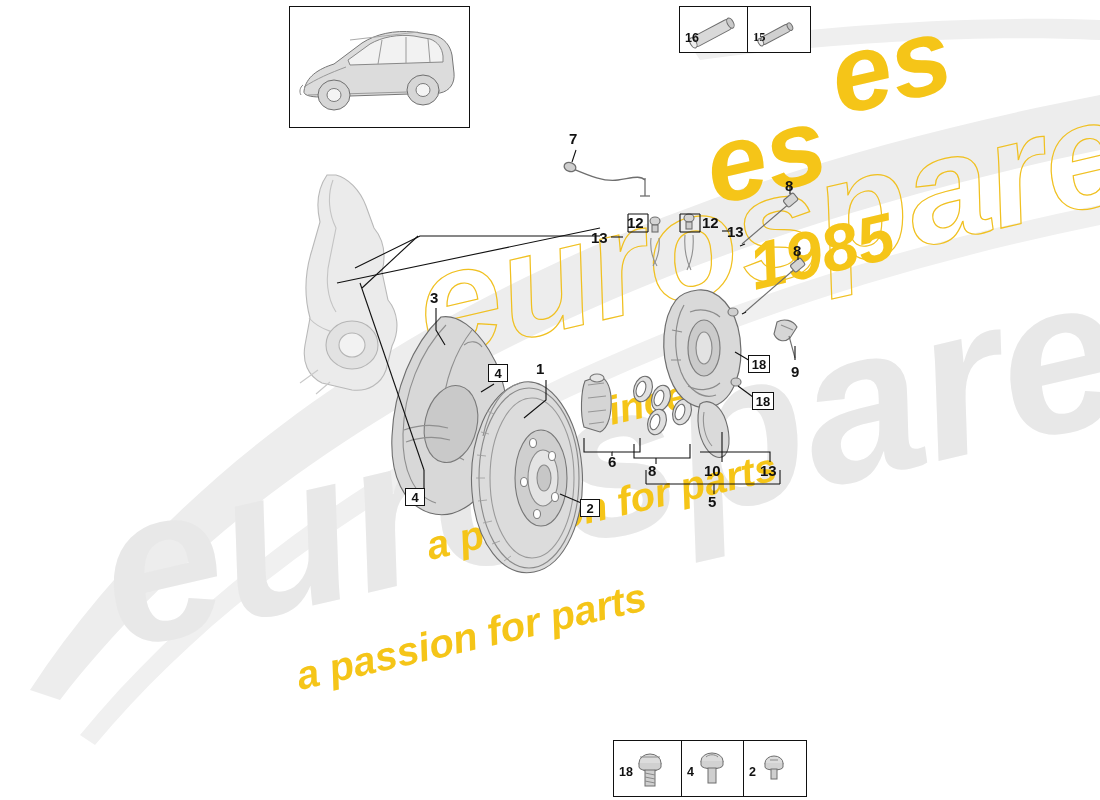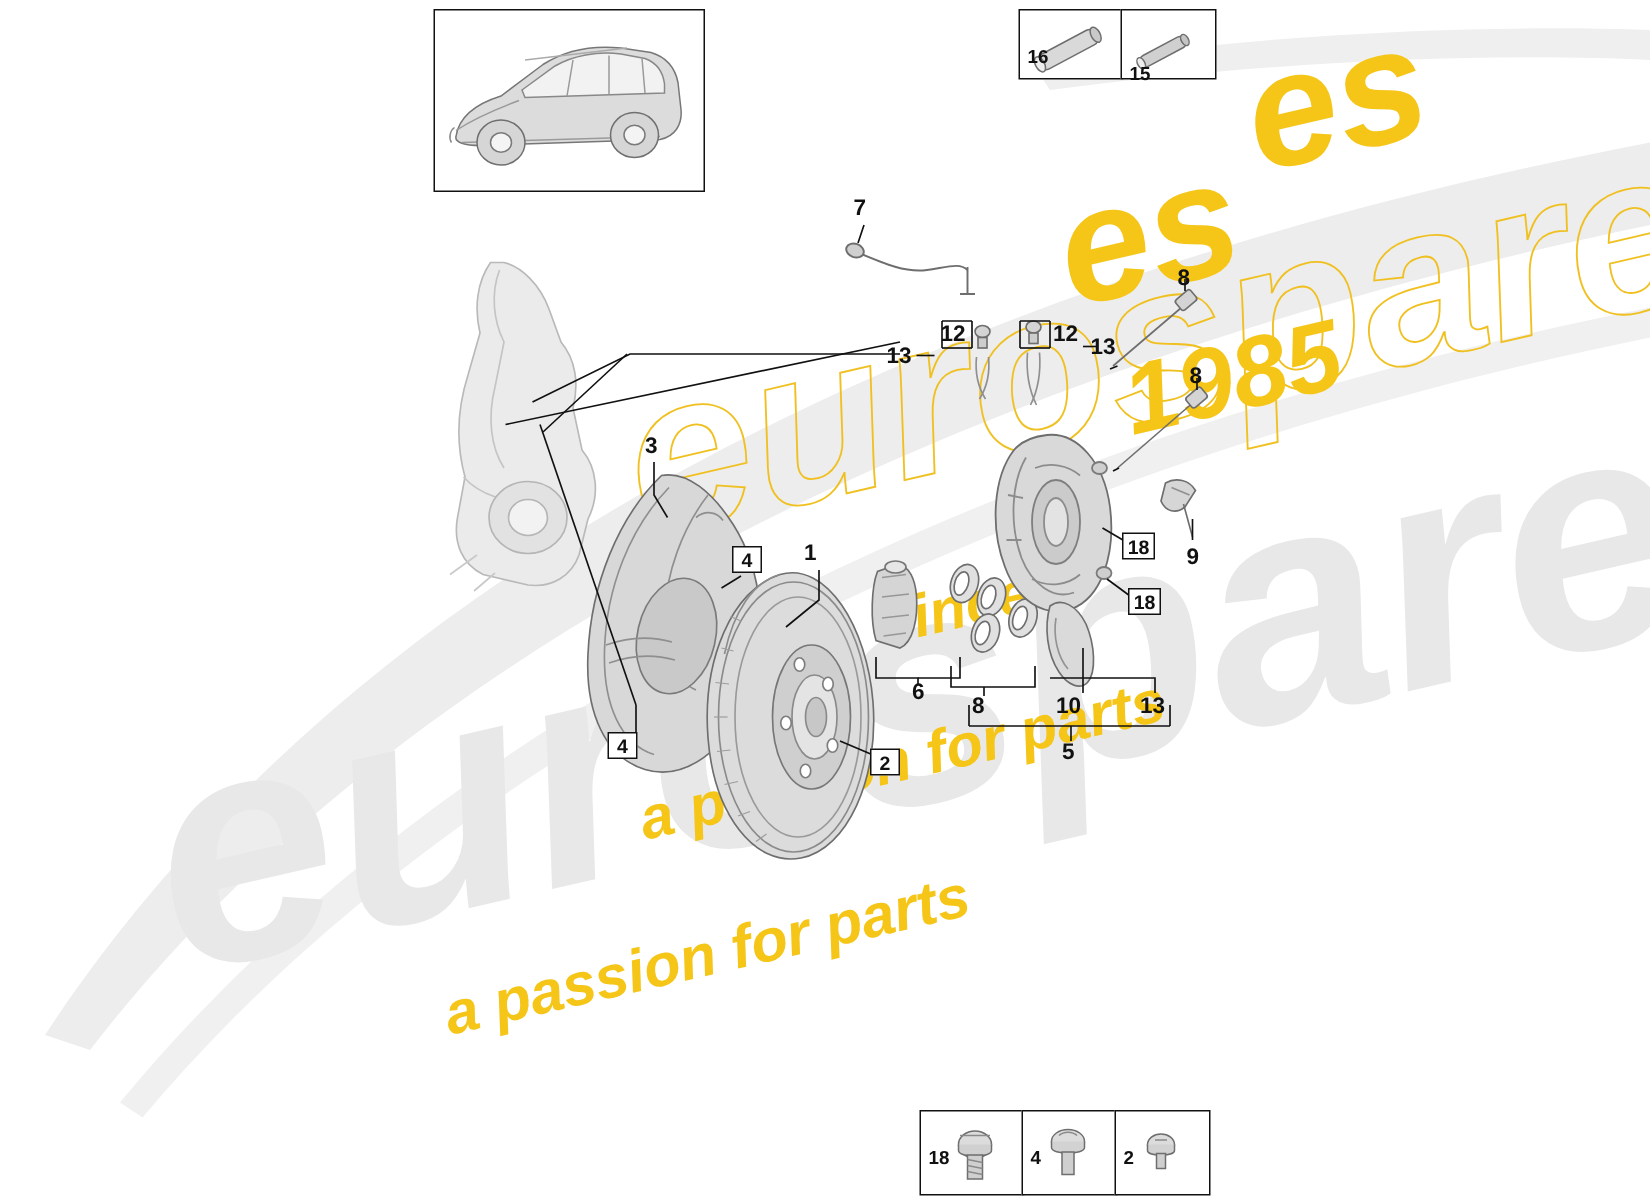--- a/index.html
+++ b/index.html
@@ -104,21 +104,21 @@
 
   <div class="tr-box" style="left:747px;top:6px;width:62px;height:45px;">
     <svg width="60" height="43" viewBox="0 0 60 43">
       <g transform="rotate(-28 30 26)">
         <rect x="10" y="22" width="34" height="8" rx="4" fill="#d0d0d0" stroke="#6e6e6e"></rect>
         <ellipse cx="10.5" cy="26" rx="2.4" ry="4" fill="#eee" stroke="#6e6e6e"></ellipse>
         <ellipse cx="43.5" cy="26" rx="2.4" ry="4" fill="#c4c4c4" stroke="#6e6e6e"></ellipse>
       </g>
     </svg>
   </div>
-  <div class="lbl" style="left:753px;top:20px;">15</div>
+  <div class="lbl" style="left:753px;top:8px;font-family:Liberation Serif, serif;">15</div>
 
   <div class="bt-box" style="left:613px;top:740px;width:68px;height:55px;">
     <svg width="66" height="53" viewBox="0 0 66 53">
       <g>
         <ellipse cx="36" cy="22" rx="11" ry="9" fill="#dcdcdc" stroke="#6e6e6e"></ellipse>
         <path d="M25 22 L25 26 C25 31 47 31 47 26 L47 22" fill="#d0d0d0" stroke="#6e6e6e"></path>
         <rect x="31" y="29" width="10" height="16" fill="#cfcfcf" stroke="#6e6e6e"></rect>
         <path d="M31 32 L41 34 M31 36 L41 38 M31 40 L41 42" stroke="#8a8a8a"></path>
         <path d="M26 16 L46 16" stroke="#8a8a8a"></path>
       </g>

